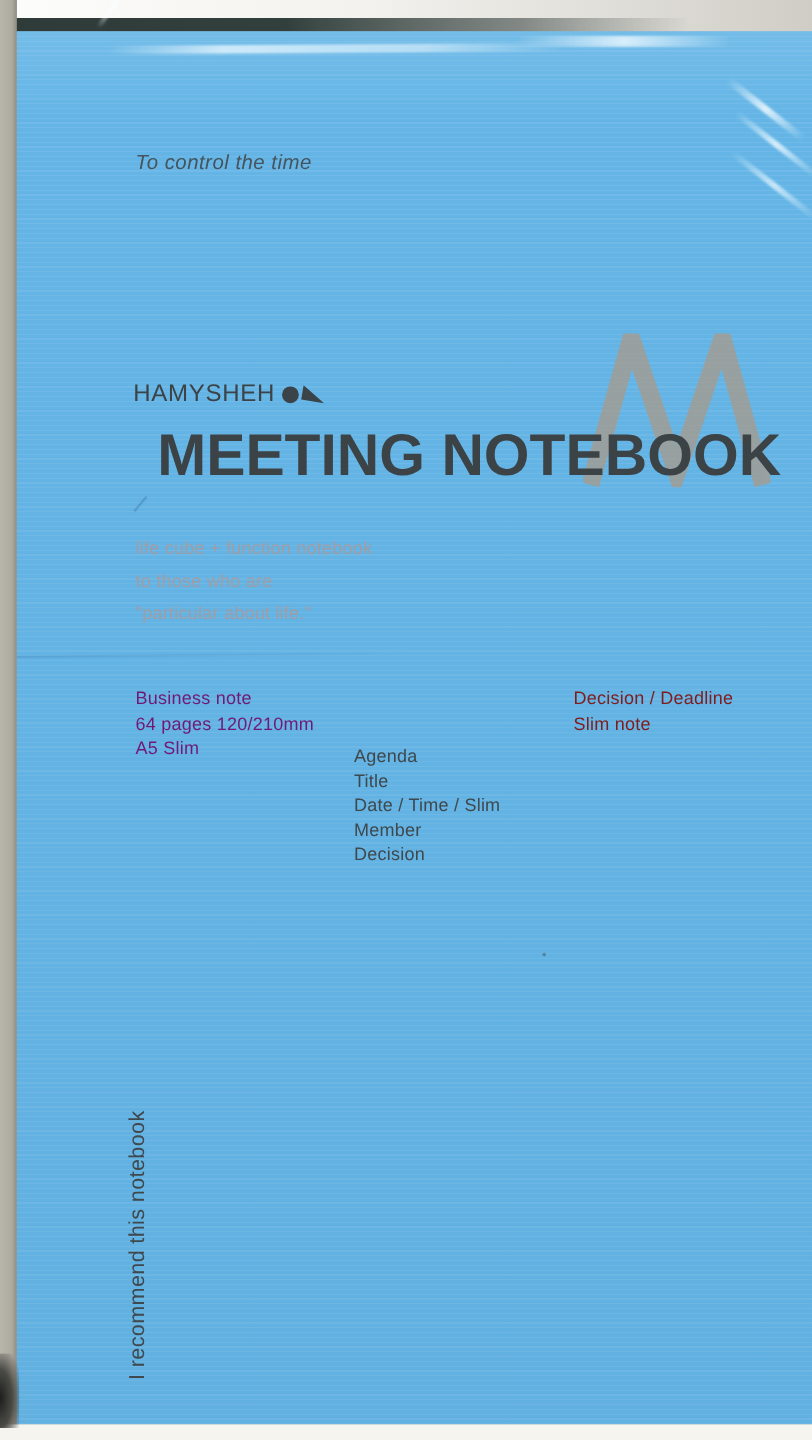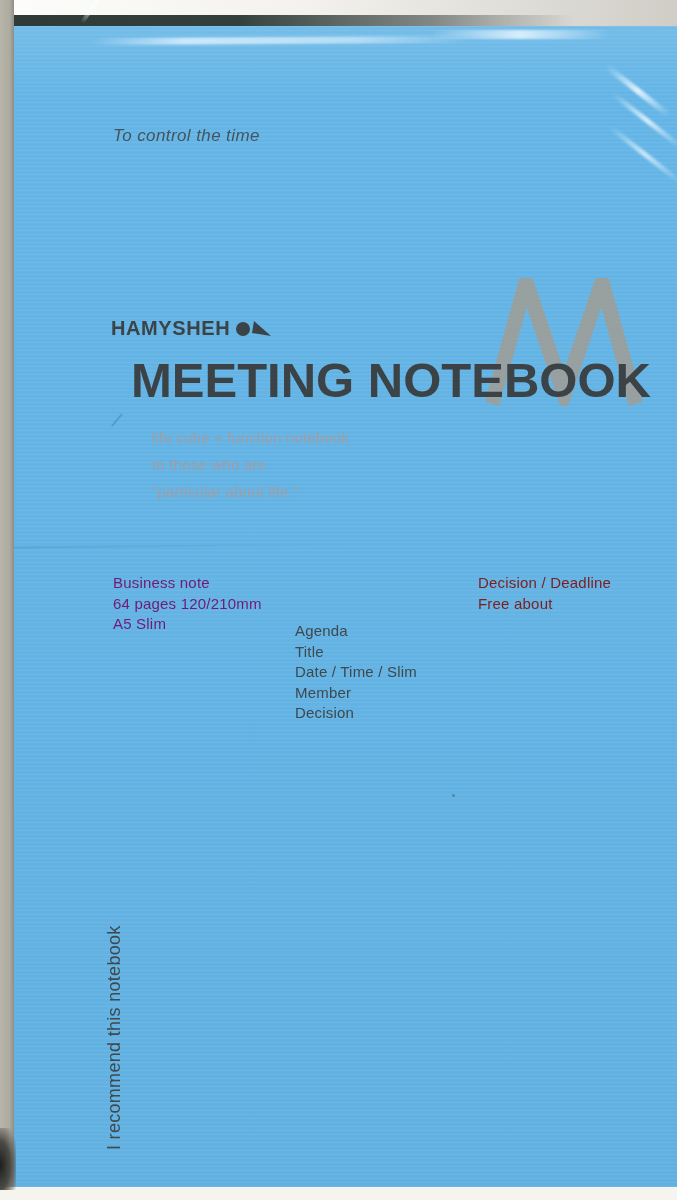--- a/index.html
+++ b/index.html
@@ -97,35 +97,35 @@
   
   .tagline {
     position: absolute; left: 113px; top: 126px;
     font-size: 17px; letter-spacing: 0.4px; color: #45545d; font-style: italic;
   }
   .brand-row {
     position: absolute; left: 111px; top: 316px;
     display: flex; align-items: center; gap: 5px;
   }
   .brand-name {
-    font-size: 20px; font-weight: 700; letter-spacing: 0.6px; color: #3a4347;
+    font-size: 20px; font-weight: 400; letter-spacing: 0.6px; color: #3a4347;
   }
   .watermark-m {
     position: absolute; left: 486px; top: 278px; width: 156px; height: 128px;
     opacity: 0.8;
   }
   .title {
     position: absolute; left: 108px; top: 352px;
     font-size: 49px; font-weight: 700; letter-spacing: 0px;
     white-space: nowrap; color: #3c4347; margin-left: 23px;
   }
   .subtitle {
-    position: absolute; left: 113px; top: 424px;
+    position: absolute; left: 113px; top: 444px;
     font-size: 15px; line-height: 27px; letter-spacing: 0.2px;
-    color: #bb9389; opacity: 0.7; margin-left: 39px;
+    color: #bb9389; opacity: 0.7;
   }
   .specs-col {
     position: absolute; top: 573px;
     font-size: 15px; line-height: 20.5px; letter-spacing: 0.2px; color: #3f484d;
   }
   .specs-col-1 { left: 113px; }
   .specs-col-2 { left: 295px; margin-top: 48px; }
   .specs-col-3 { left: 478px; }
   .specs-col div { white-space: nowrap; }
 
@@ -183,21 +183,21 @@
   </div>
   <div class="specs-col specs-col-2" style="color: rgb(63, 72, 77);">
     <div>Agenda</div>
     <div>Title</div>
     <div>Date / Time / Slim</div>
     <div>Member</div>
     <div>Decision</div>
   </div>
   <div class="specs-col specs-col-3" style="color: #7f1d1d;">
     <div>Decision / Deadline</div>
-    <div>Free about</div>
+    <div>Slim note</div>
   </div>
 
   <div class="side-note" style="color: rgb(63, 72, 77);">I recommend this notebook</div>
 
   <div class="glare glare-top"></div>
   <div class="glare glare-top-right"></div>
   <div class="glare glare-diag-1"></div>
   <div class="glare glare-diag-2"></div>
   <div class="glare glare-diag-3"></div>
   <div class="glare glare-wrinkle-tl"></div>

